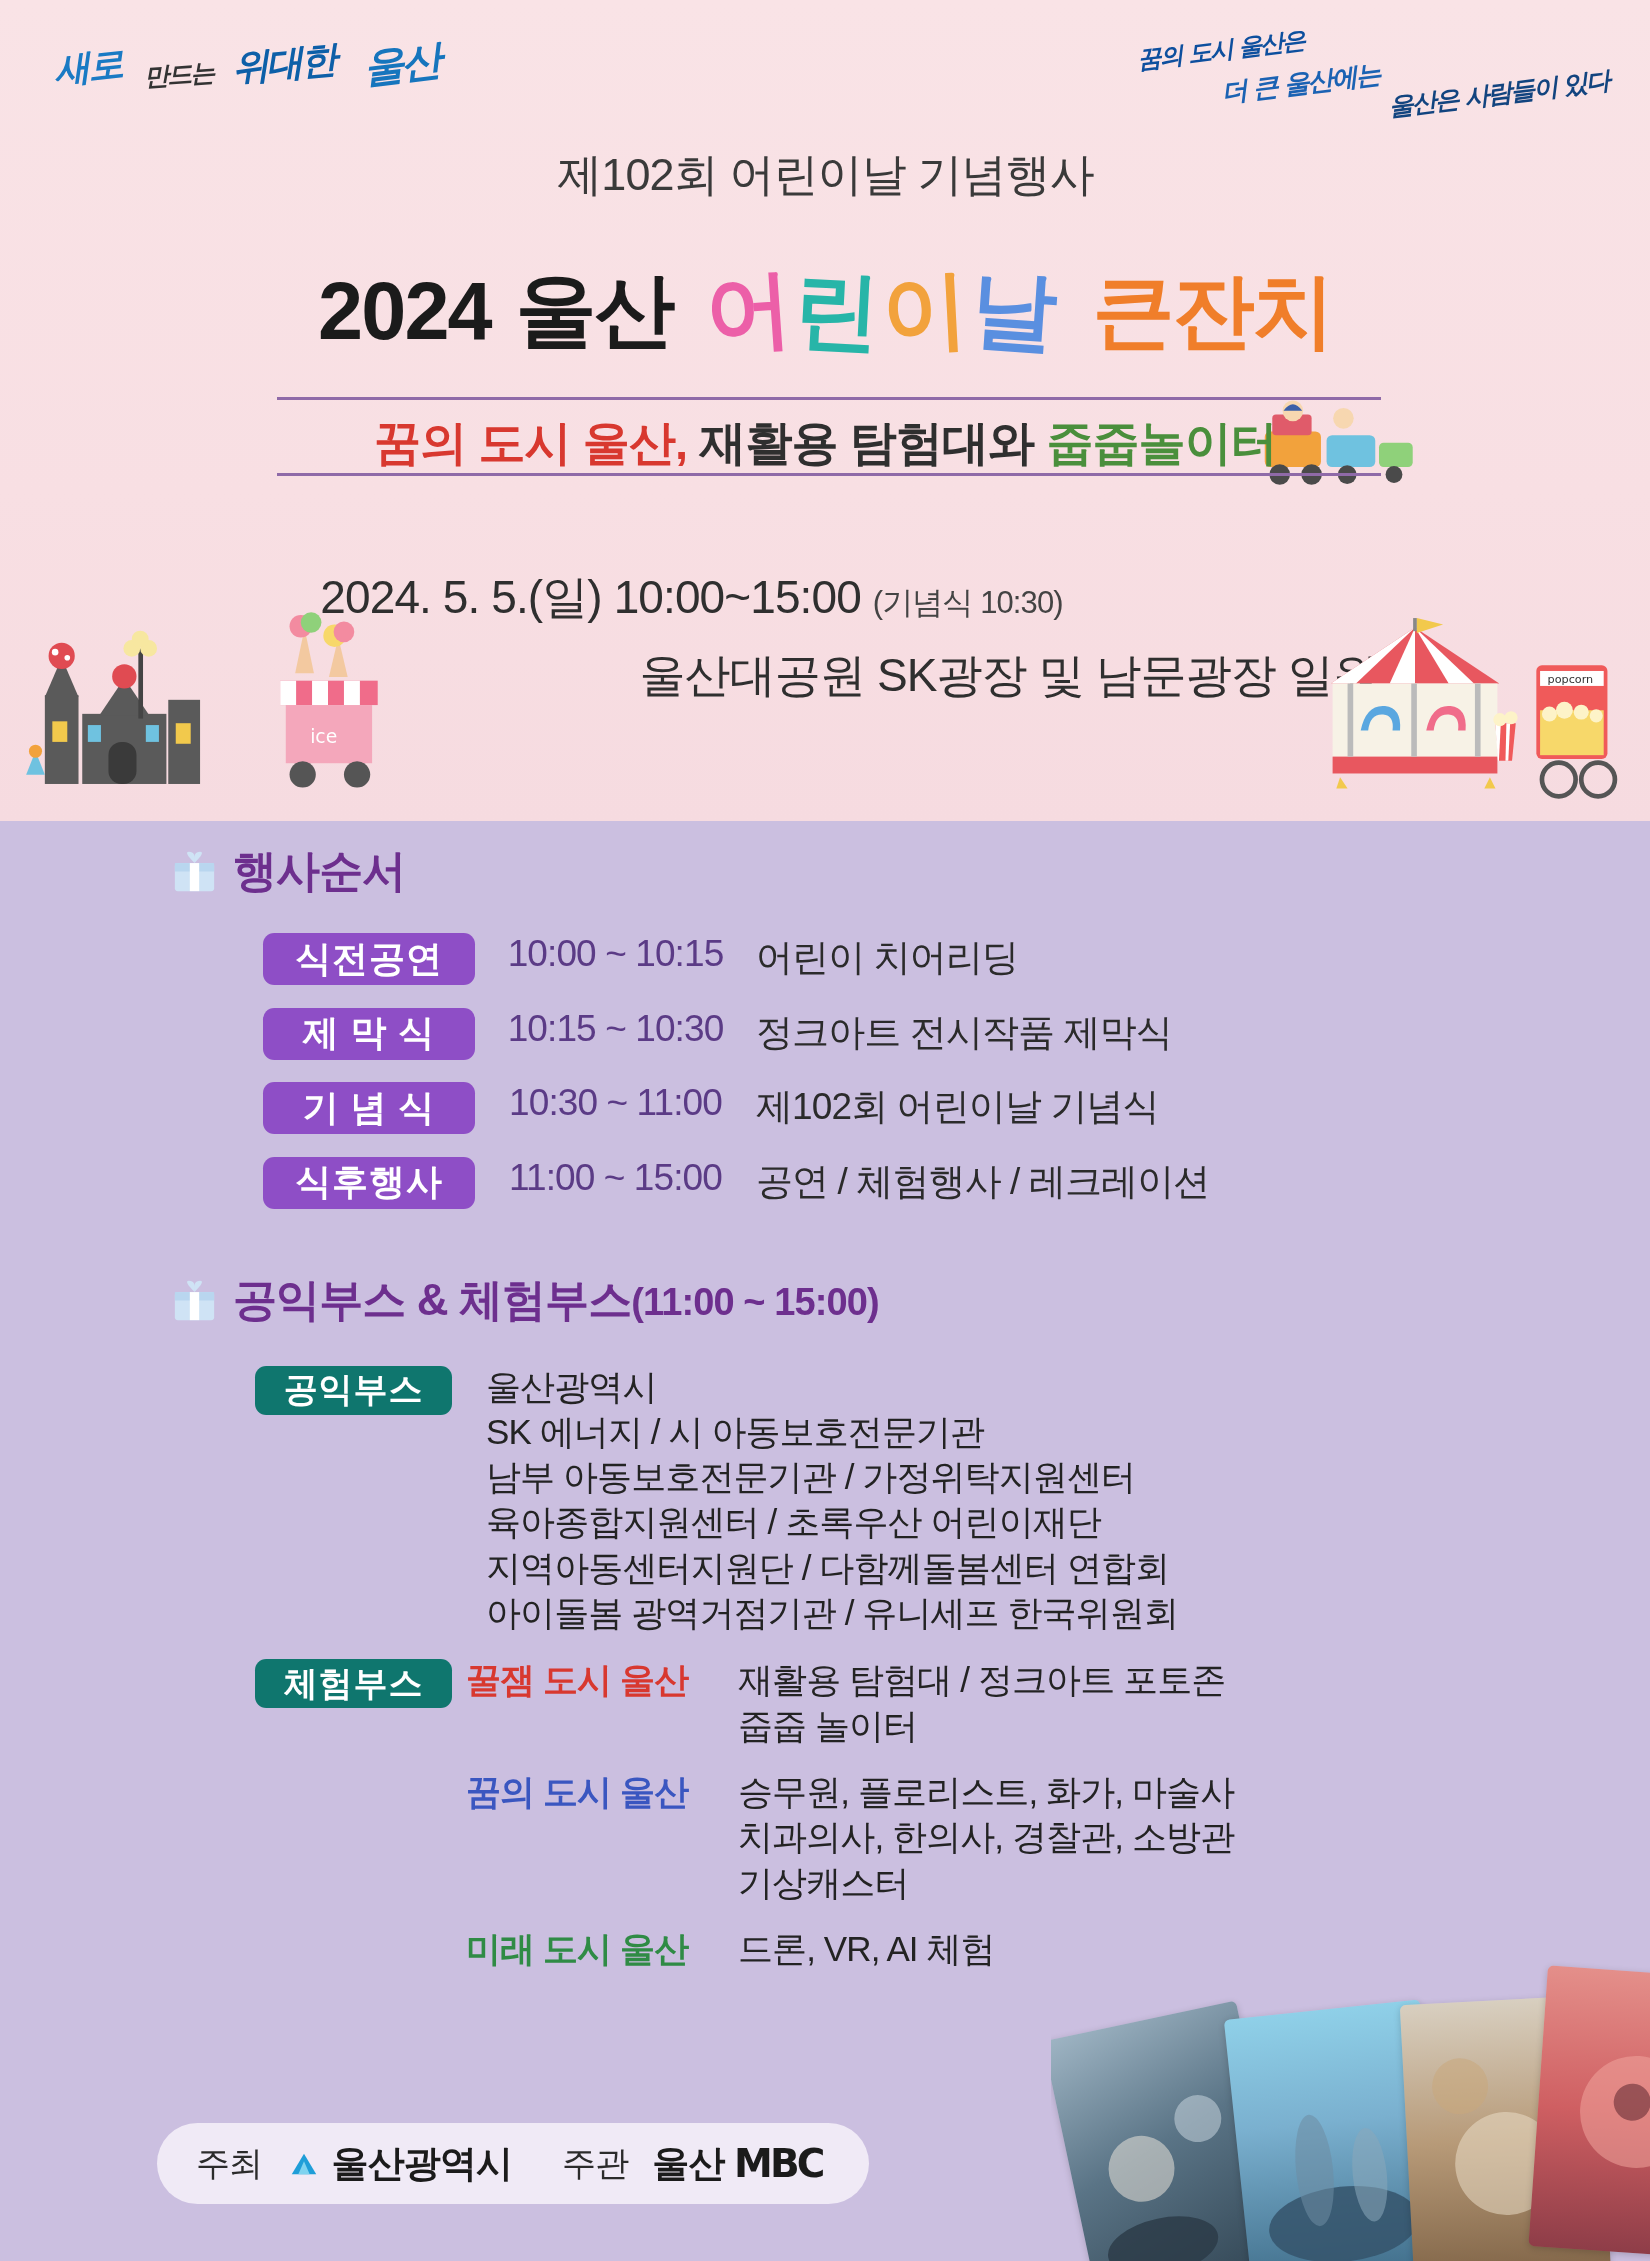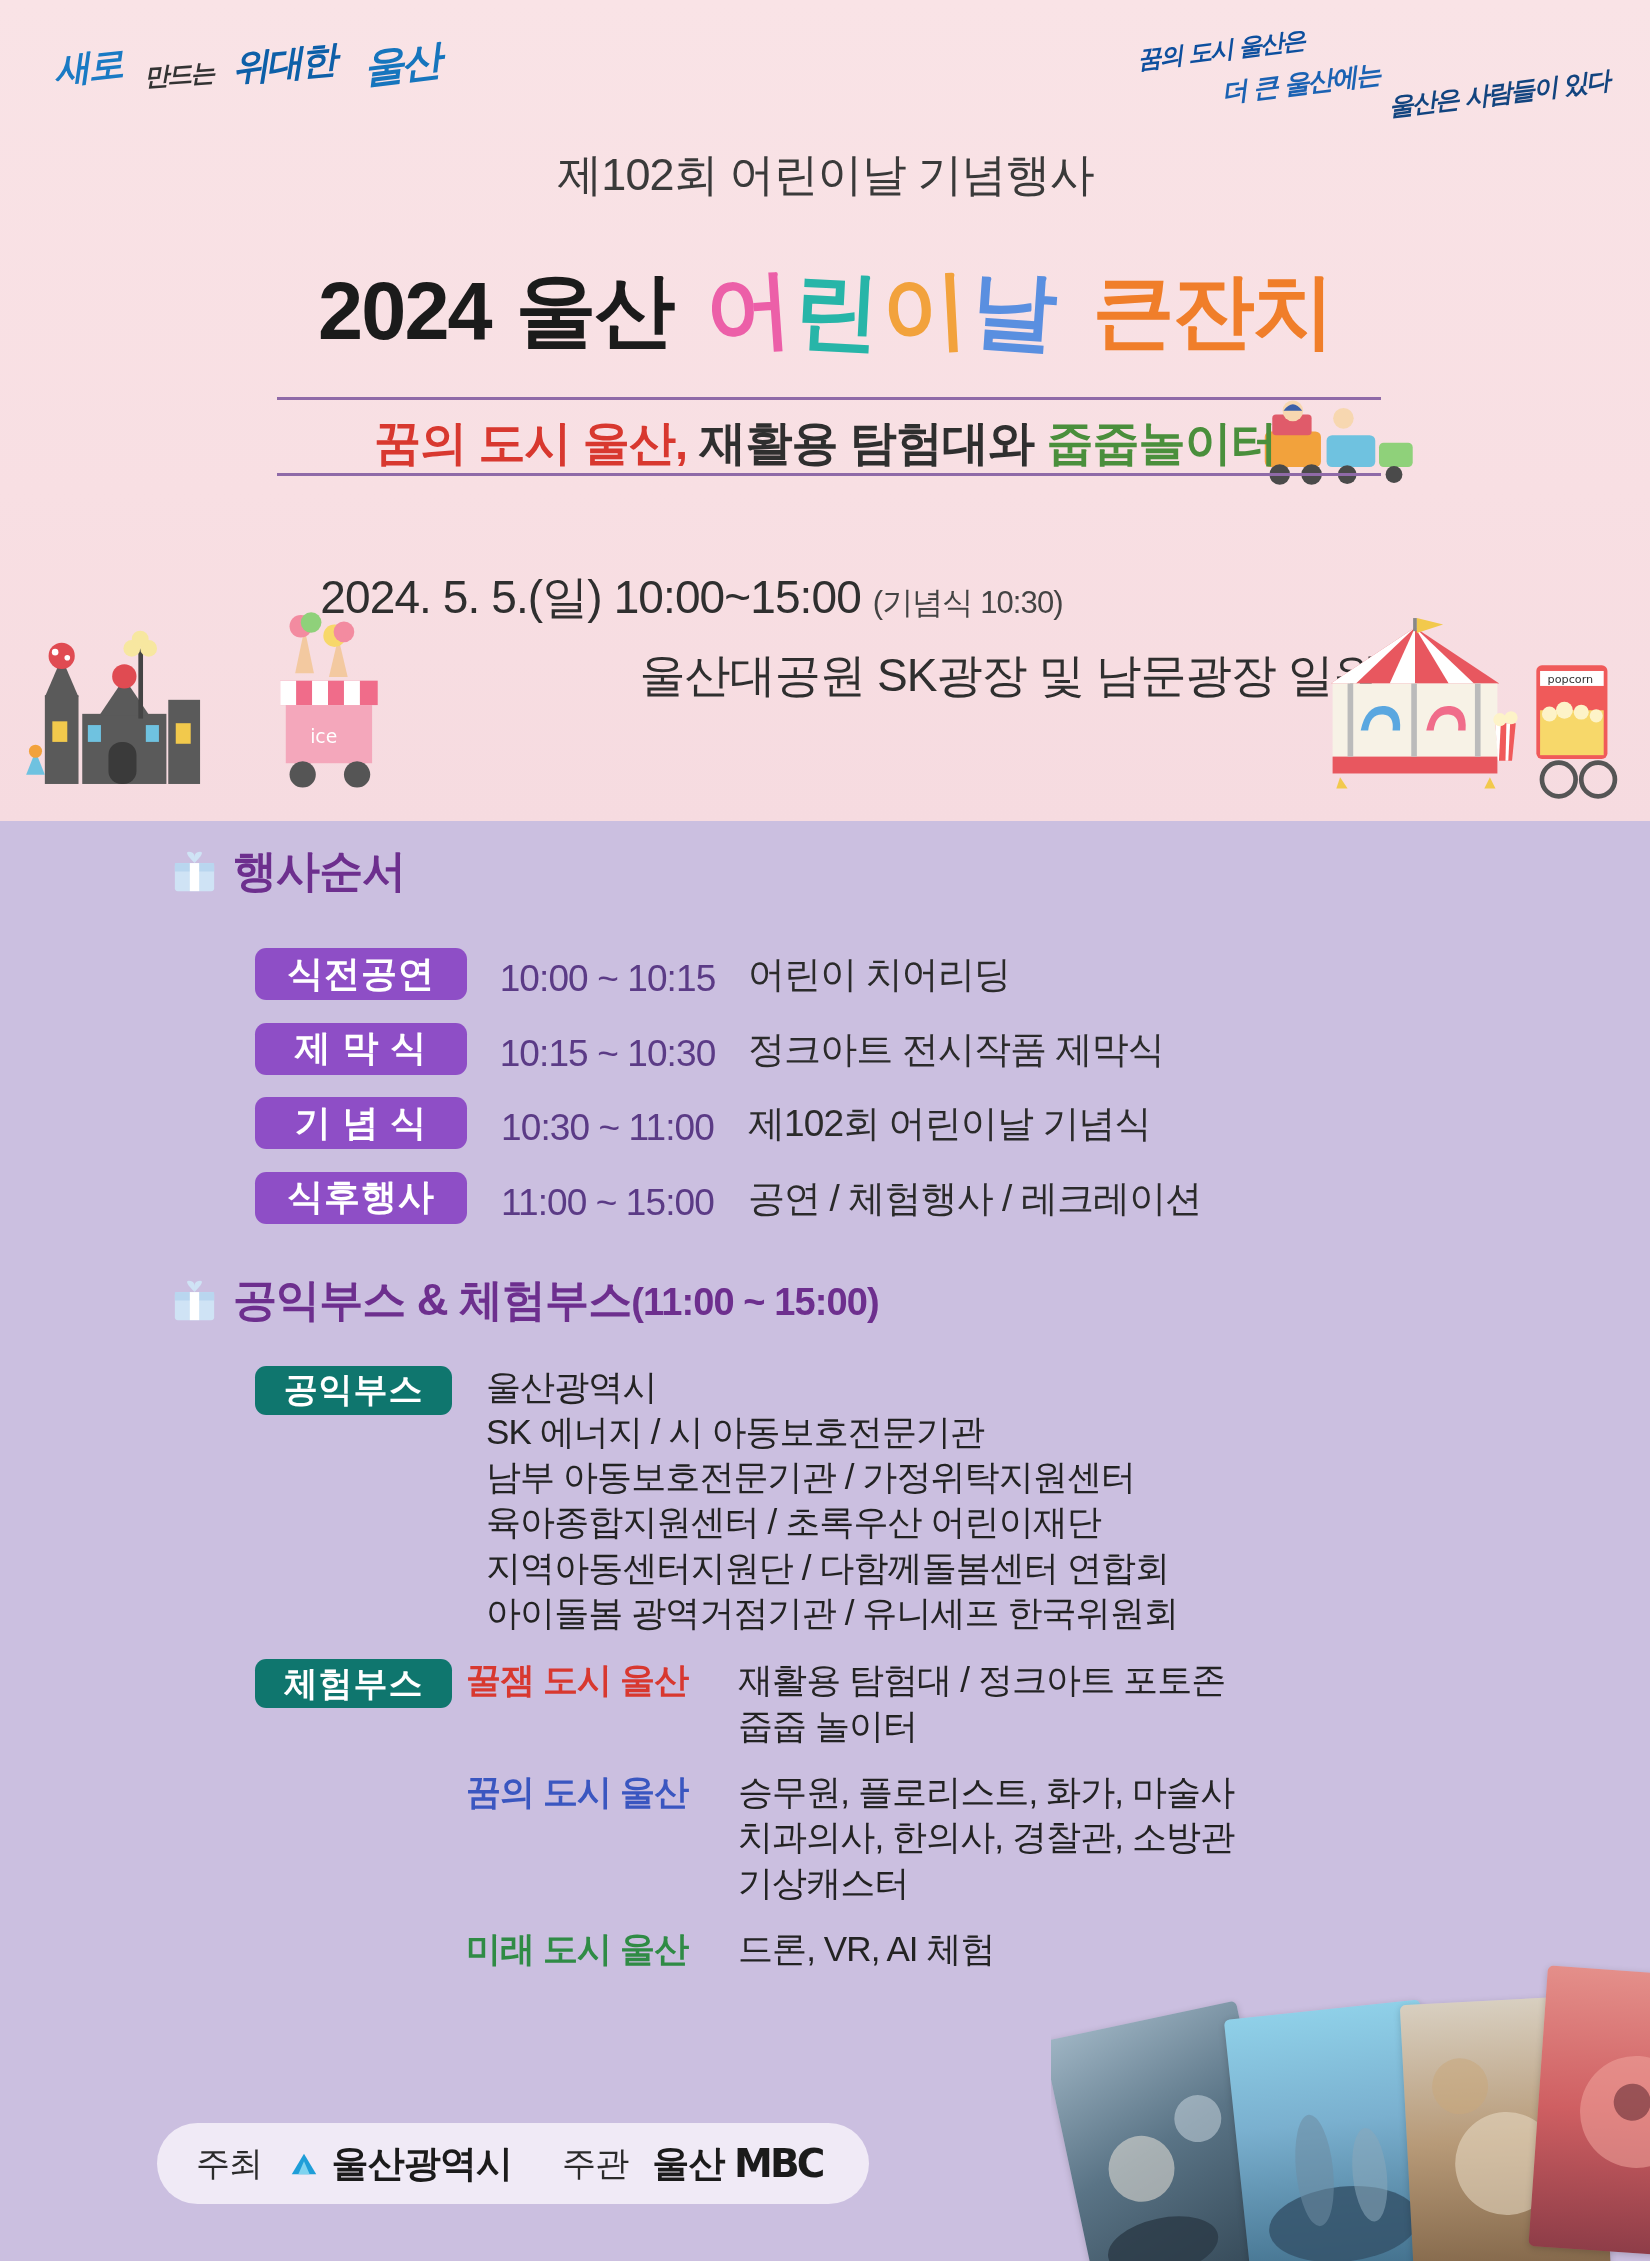--- a/index.html
+++ b/index.html
@@ -249,23 +249,24 @@
   #head-order { left: 173px; top: 20.6px; }
   #head-booth { left: 173px; top: 450px; }
 
   
   .sched {
     position: absolute;
     left: 255px; top: 112px;
   }
   .sched-row {
     display: flex;
-    align-items: flex-end;
+    align-items: flex-start;
     height: 67px;
     margin-bottom: 7.5px;
+    margin-left: 8px;
   }
   .pill {
     width: 212px;
     height: 52px;
     border-radius: 11.2px;
     background: #8e4ec6;
     color: #fff;
     font-size: 36px;
     font-weight: bold;
     display: flex;

